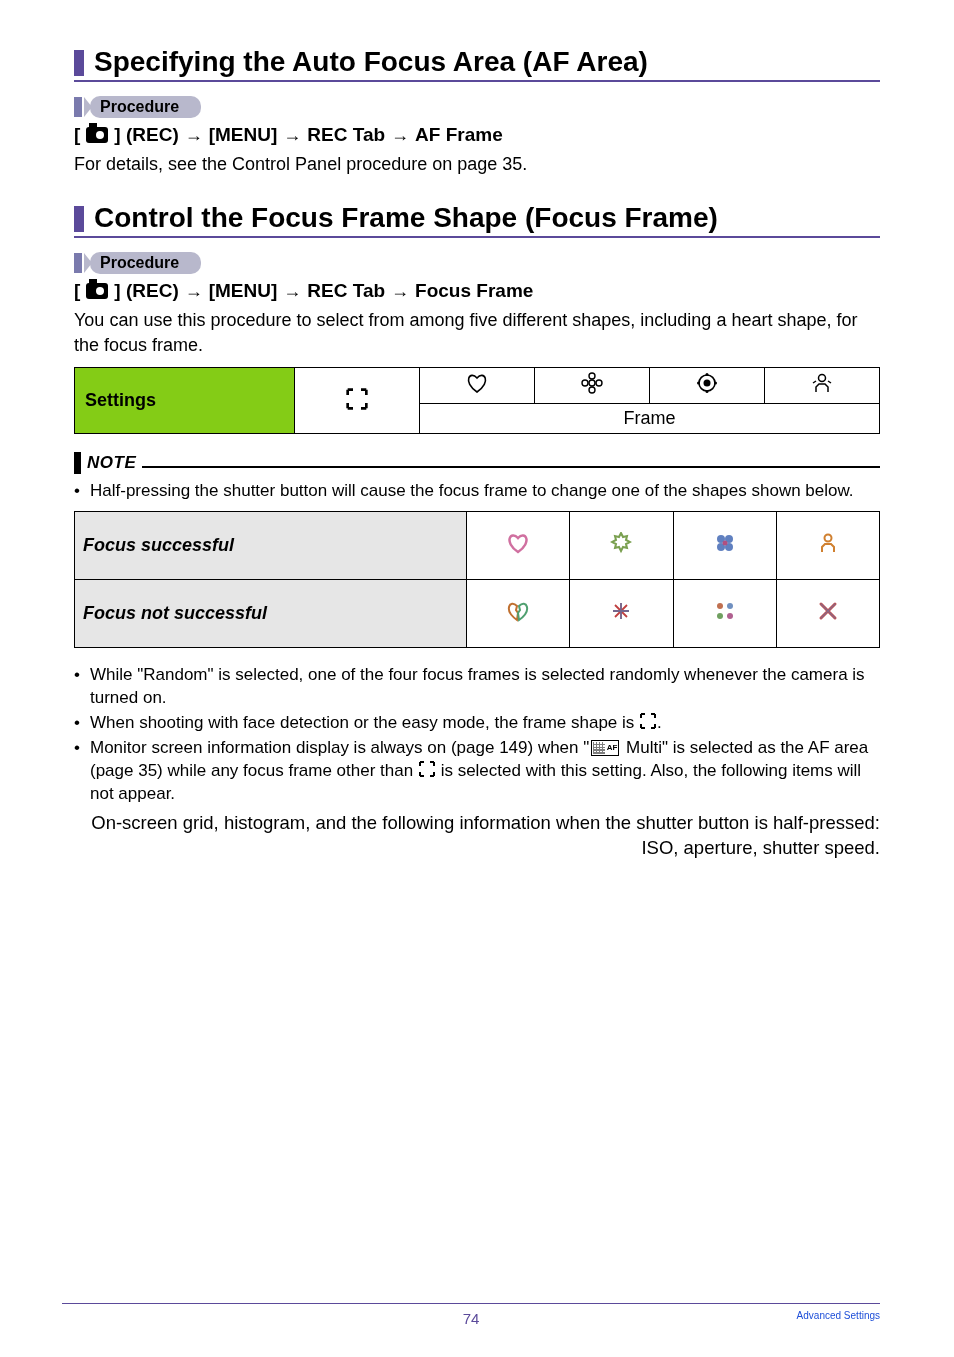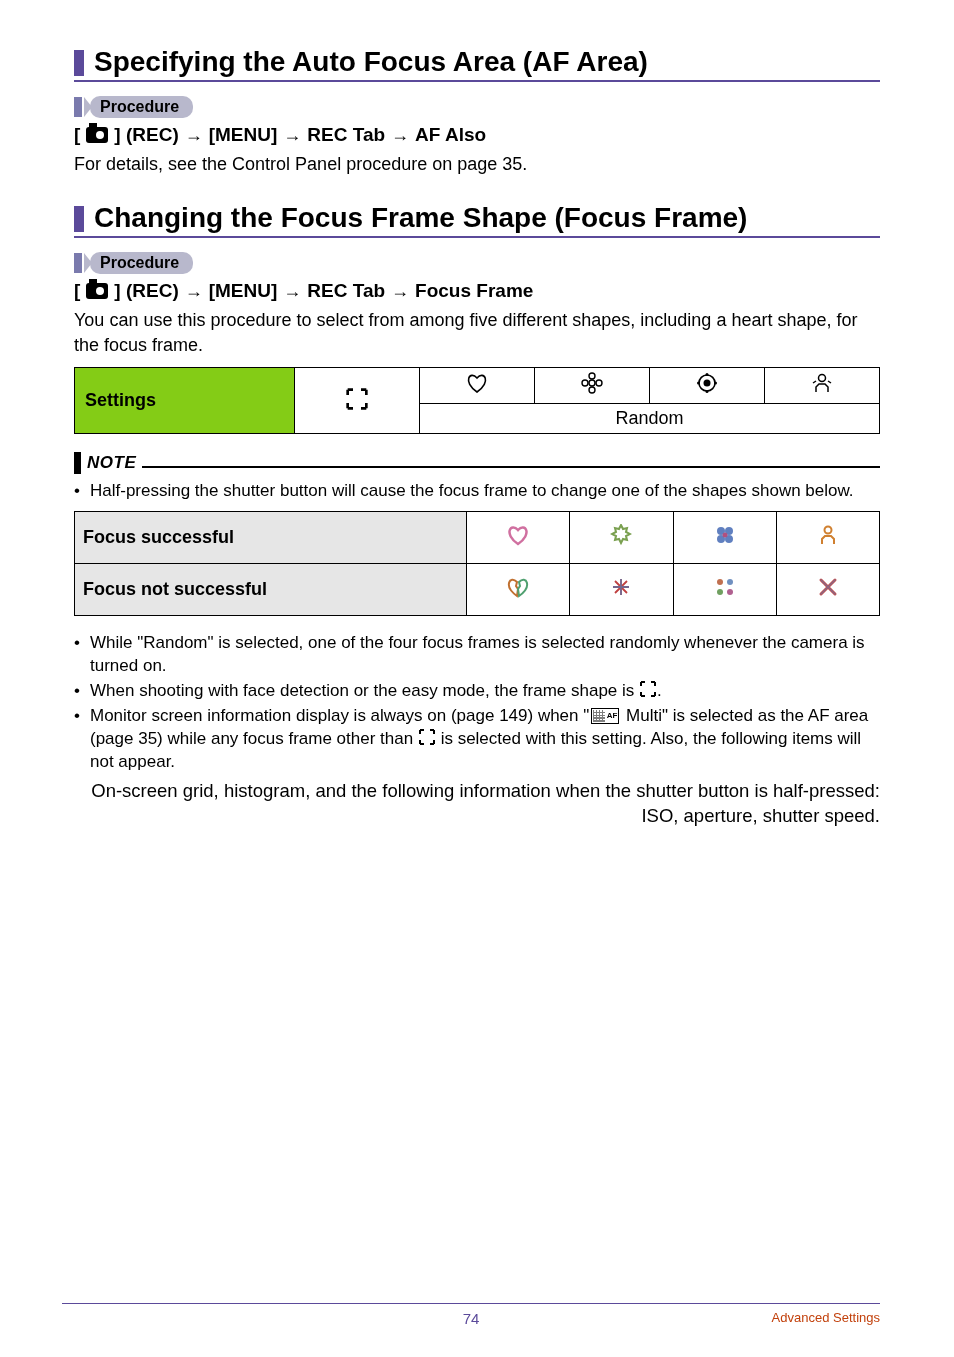--- a/index.html
+++ b/index.html
@@ -43,21 +43,21 @@
   .procedure-pill .arrowhead {
     width: 0; height: 0;
     border-top: 10px solid transparent;
     border-bottom: 10px solid transparent;
     border-left: 8px solid #b8b8cc;
     margin-right: -2px;
   }
   .procedure-pill .pill {
     background: #b8b8cc;
     border-radius: 10px;
-    padding: 2px 14px 2px 10px;
+    padding: 2px 22px 2px 10px;
     font-size: 16px;
     font-weight: bold;
     color: #000;
   }
   .path-line {
     font-size: 19px;
     font-weight: bold;
     display: flex;
     align-items: center;
     flex-wrap: wrap;
@@ -176,23 +176,24 @@
   }
 
   
   table.focus {
     width: 100%;
     border-collapse: collapse;
     margin: 8px 0 16px 0;
   }
   table.focus td, table.focus th {
     border: 1.5px solid #000;
-    padding: 12px 8px;
+    padding: 20px 8px;
     text-align: center;
     vertical-align: middle;
+    font-style: italic;
   }
   table.focus th.rowlabel {
     background: #e6e6e6;
     font-weight: bold;
     text-align: left;
     font-size: 18px;
     width: 380px;
   }
   table.focus td.icon { width: 100px; font-size: 20px; }
 
@@ -206,22 +207,22 @@
     padding-top: 6px;
     display: flex;
     justify-content: center;
     font-size: 15px;
     color: #5b4a9a;
   }
   .footer .right {
     position: absolute;
     right: 0;
     top: 6px;
-    font-size: 13px;
-    color: #c2410c;
+    font-size: 10px;
+    color: #1d4ed8;
   }
 
   
   svg.brackets { vertical-align: -2px; }
   .inline-icon { display: inline-block; vertical-align: middle; }
 
   .multi-af-icon {
     display: inline-flex;
     vertical-align: middle;
     width: 28px;
@@ -337,28 +338,28 @@
 
 <div class="path-line">
   <span>[</span>
     <span class="camera-icon"></span>
     <span>] (REC)</span>
   <span class="arrow">→</span>
   <span>[MENU]</span>
   <span class="arrow">→</span>
   <span>REC Tab</span>
   <span class="arrow">→</span>
-  <span>AF Also</span>
+  <span>AF Frame</span>
 </div>
 
 <div class="body-text">For details, see the Control Panel procedure on page 35.</div>
 
 <div class="section-heading section-gap">
   <div class="bar"></div>
-  <div class="title">Changing the Focus Frame Shape (Focus Frame)</div>
+  <div class="title">Control the Focus Frame Shape (Focus Frame)</div>
 </div>
 
 <div class="procedure-pill">
   <div class="tick"></div>
   <div class="arrowhead"></div>
   <div class="pill">Procedure</div>
 </div>
 
 <div class="path-line">
   <span>[</span>
@@ -390,21 +391,21 @@
             <use href="#flower-o"></use>
           </svg></td>
     <td class="shape"><svg class="shape-svg" viewBox="0 0 22 22">
             <use href="#ring-o"></use>
           </svg></td>
     <td class="shape"><svg class="shape-svg" viewBox="0 0 22 22">
             <use href="#person-o"></use>
           </svg></td>
   </tr>
   <tr>
-    <td class="random" colspan="4">Random</td>
+    <td class="random" colspan="4">Frame</td>
   </tr>
 </tbody>
   </table>
 
 <div class="note-header">
   <div class="nbar"></div>
   <div class="nlabel">NOTE</div>
   <div class="nline"></div>
 </div>
 

